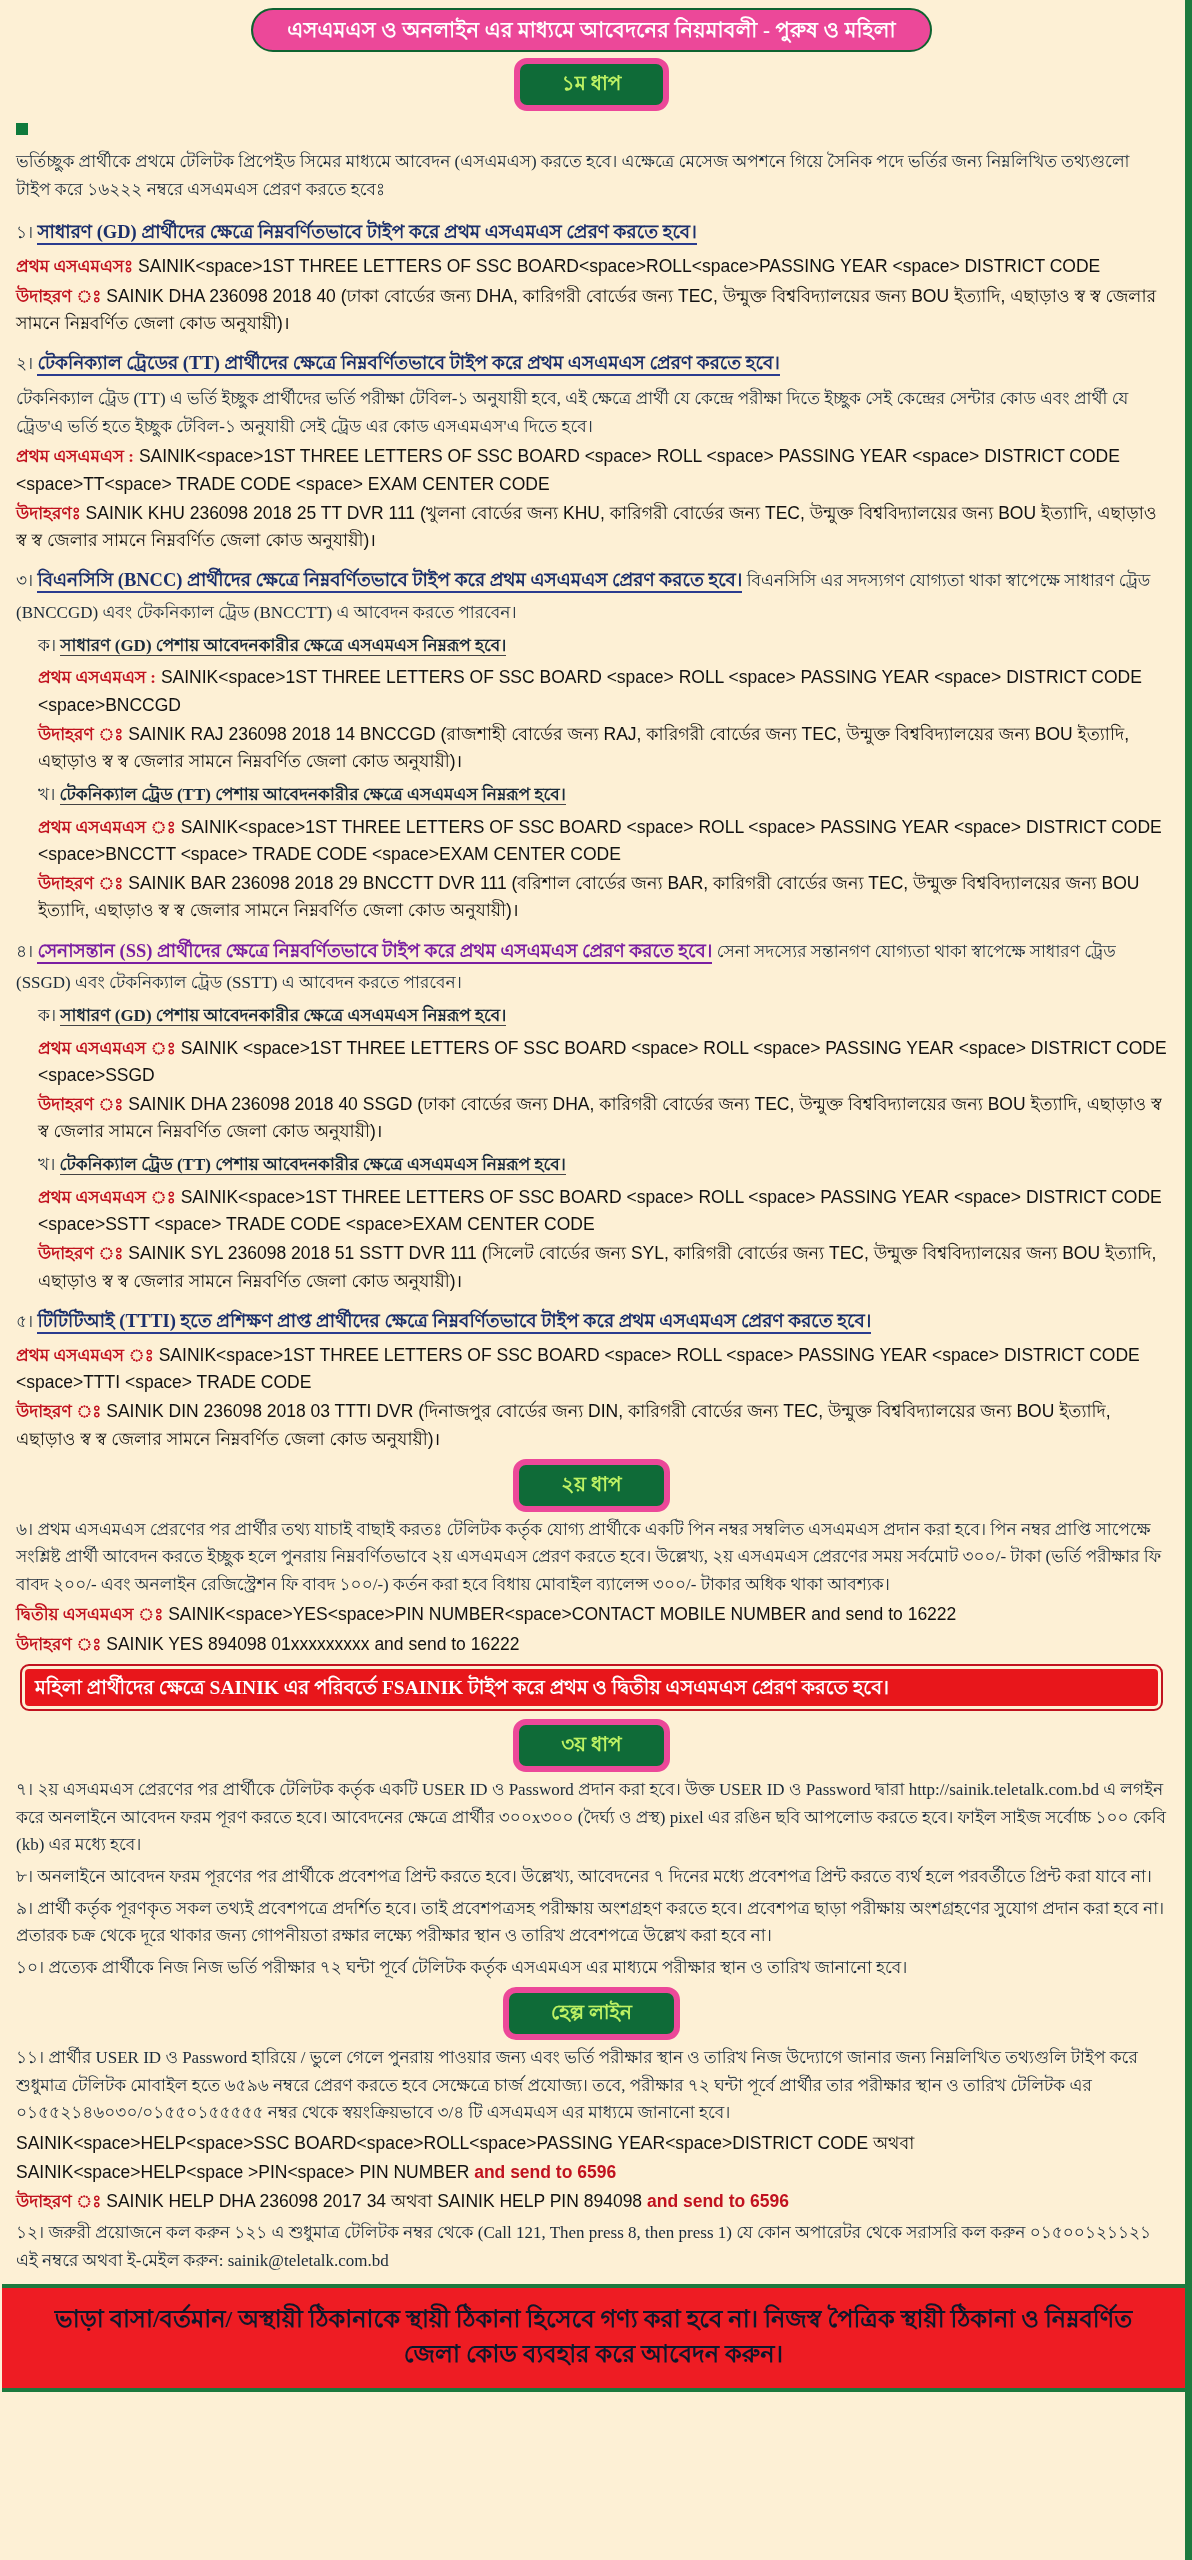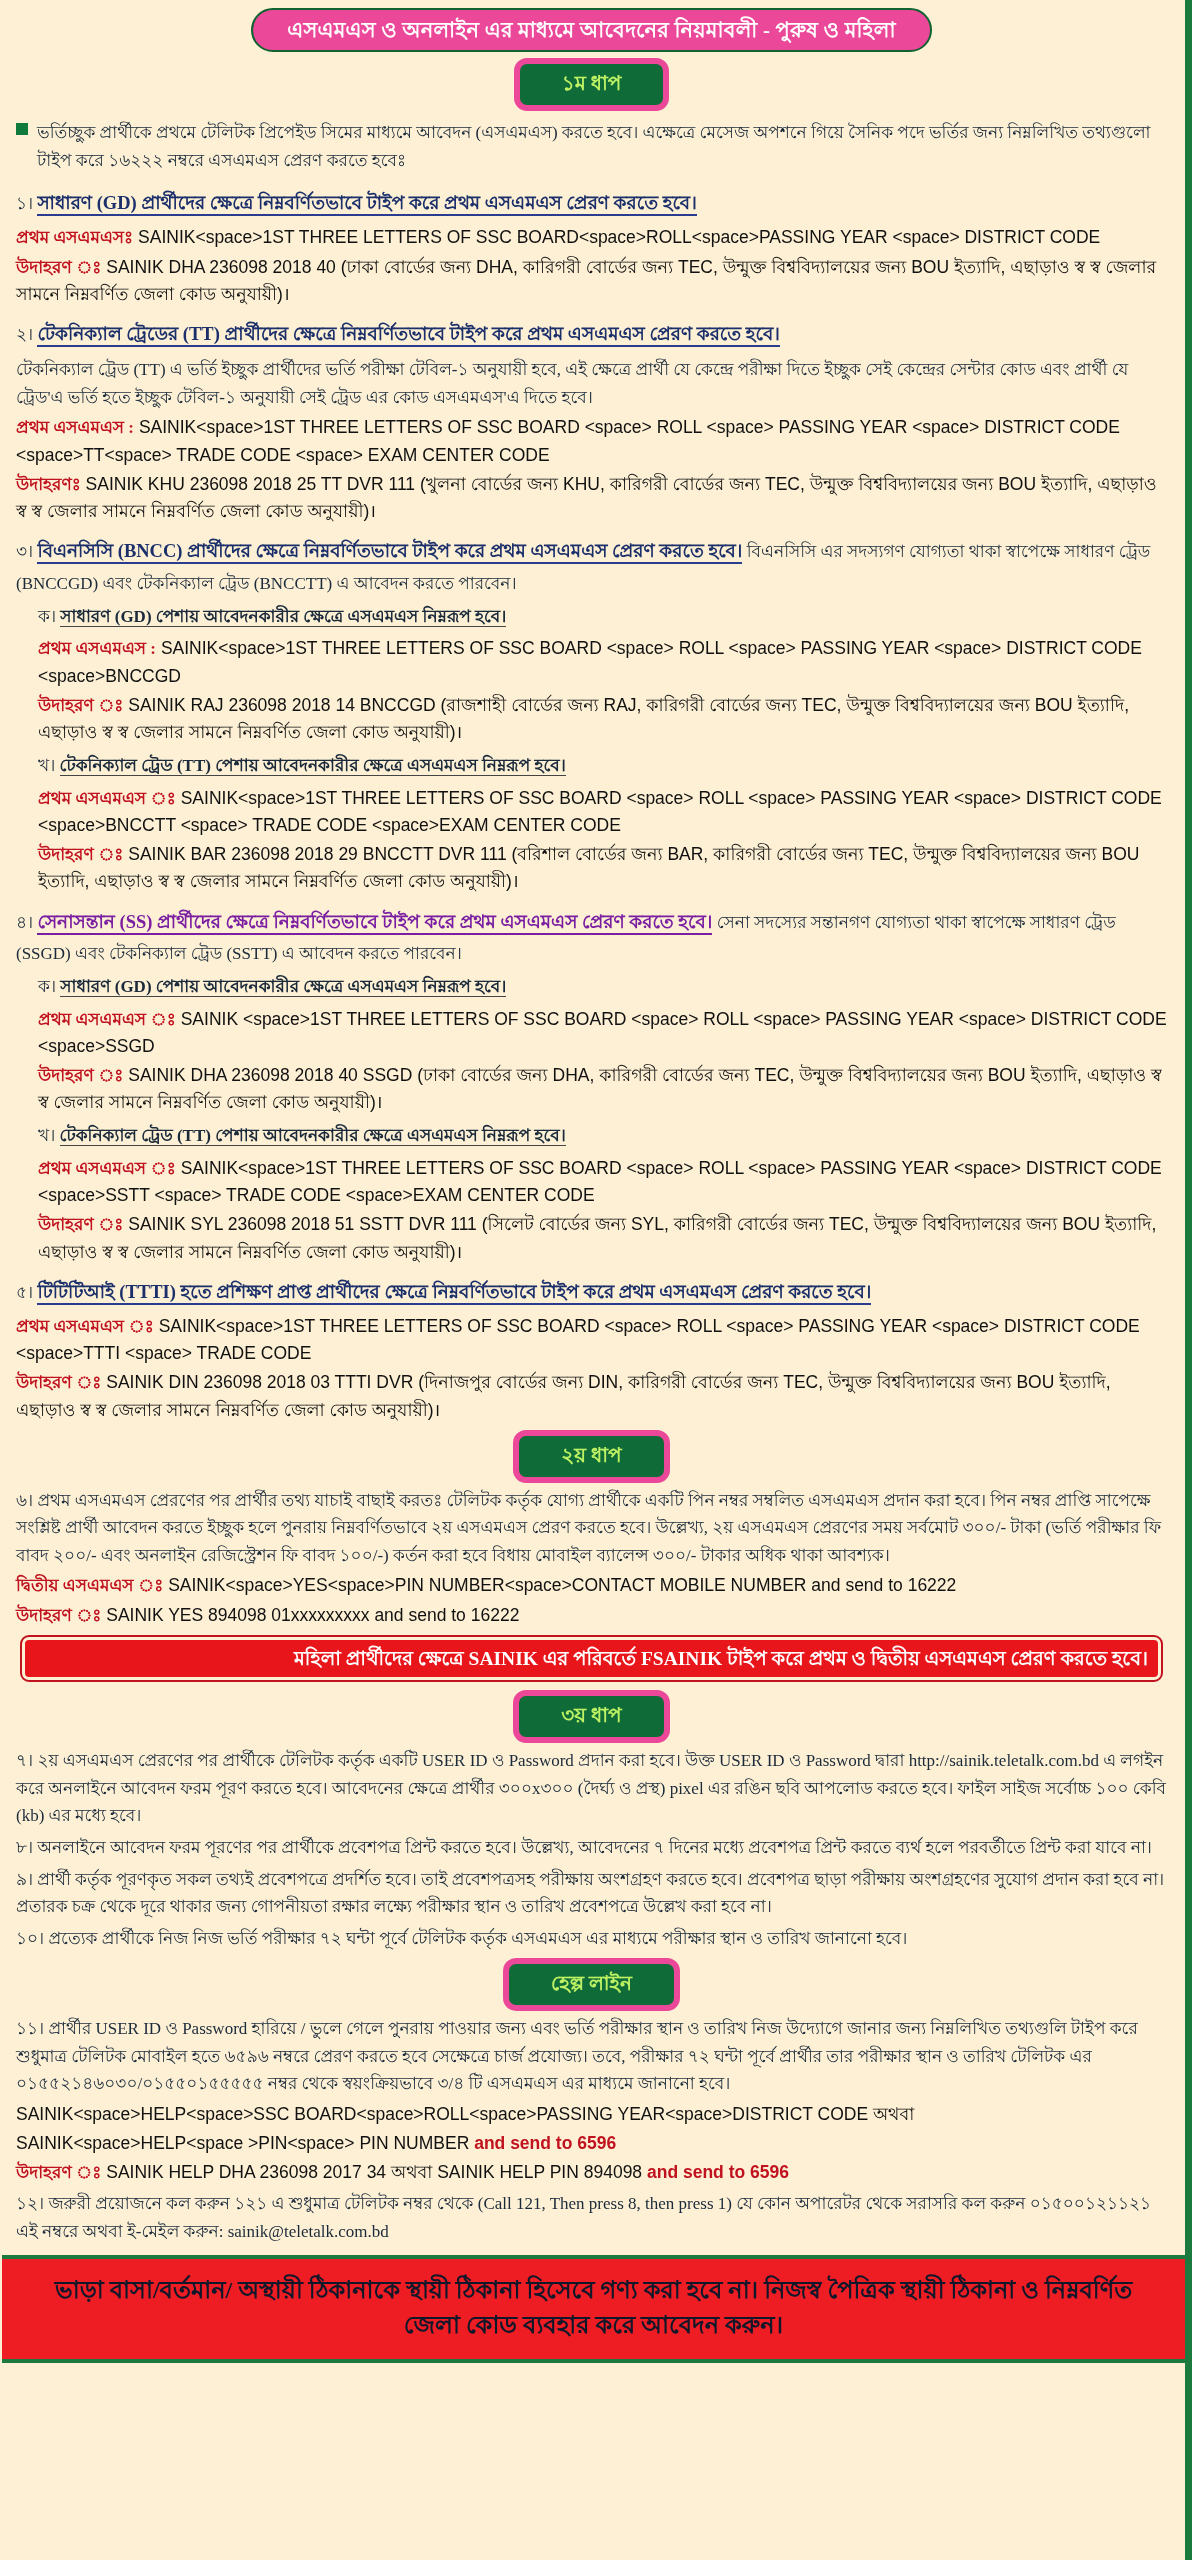--- a/index.html
+++ b/index.html
@@ -45,21 +45,21 @@
     border-radius: 13px;
     padding: 4px 42px;
     font-size: 20px;
     border: 6px solid #ec4899;
   }
   .red-banner {
     background: #e8161b;
     color: #ffffff;
     font-weight: bold;
     font-size: 19.5px;
-    text-align: right;
+    text-align: left;
     border-radius: 7px;
     border: 3px solid #fdf0d5;
     outline: 2px solid #c1121f;
     padding: 6px 10px;
     margin: 8px 6px 10px 6px;
     line-height: 1.3;
   }
   .footer-banner {
     background: #ee1c23;
     color: #0f172a;
@@ -74,21 +74,21 @@
   }
 
   
   .para {
     font-size: 17.5px;
     line-height: 1.62;
     margin: 4px 0 3px;
     text-align: left;
   }
   .para.bn { font-size: 17px; }
-  .bullet-row { display: flex; gap: 9px; align-items: flex-start; margin: 3px 0 2px; }
+  .bullet-row { display: flex; gap: 9px; align-items: flex-start; margin: 3px 0 2px; flex-direction: column; }
   .sq {
     width: 12px; height: 12px; background: #0f7a3c; margin-top: 8px; flex: 0 0 12px;
   }
   .rule-head {
     font-size: 18.5px;
     font-weight: bold;
     color: #1b2f6b;
     border-bottom: 2.5px solid #2a3c8f;
     display: inline;
     line-height: 1.9;

